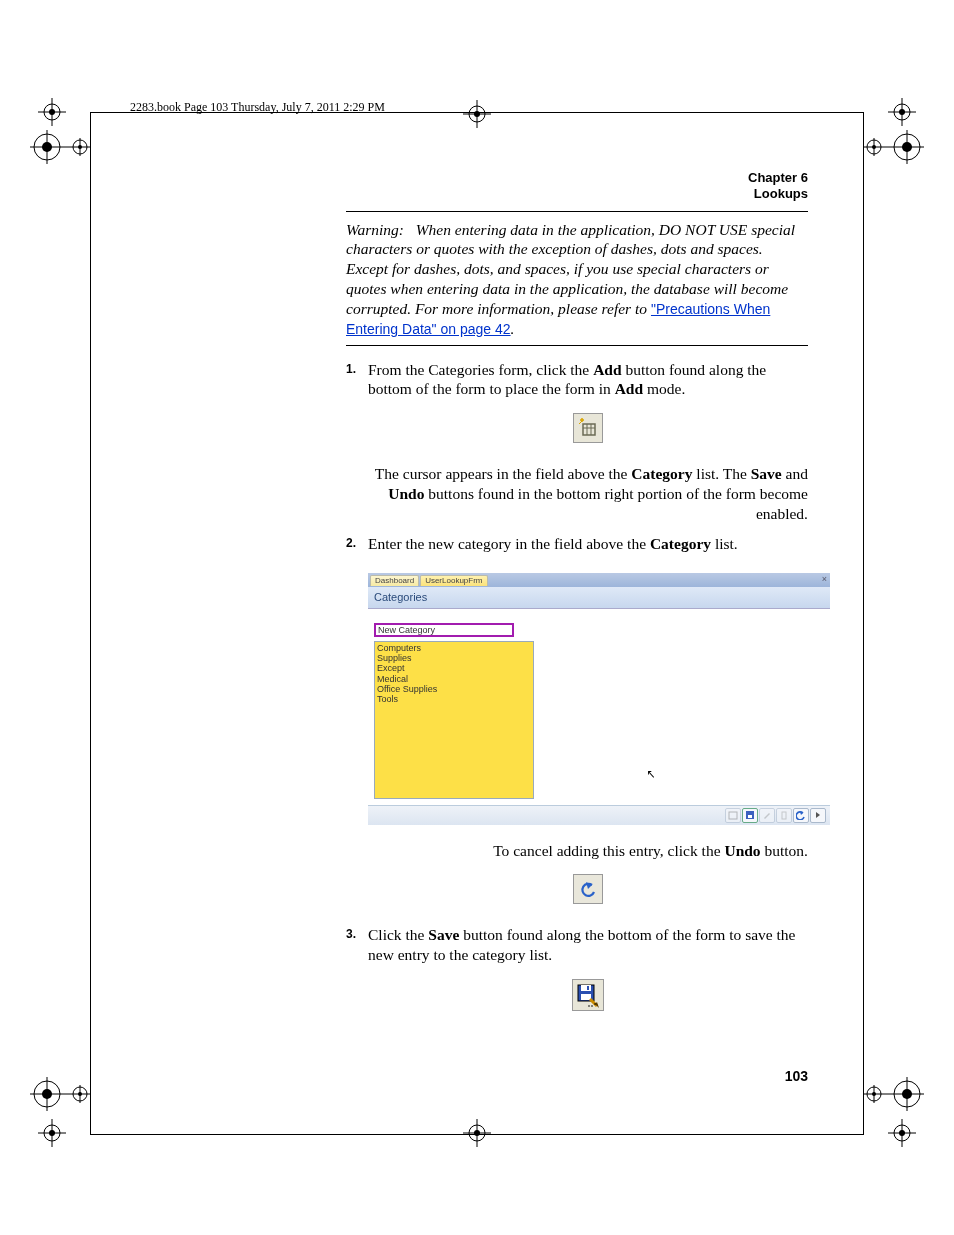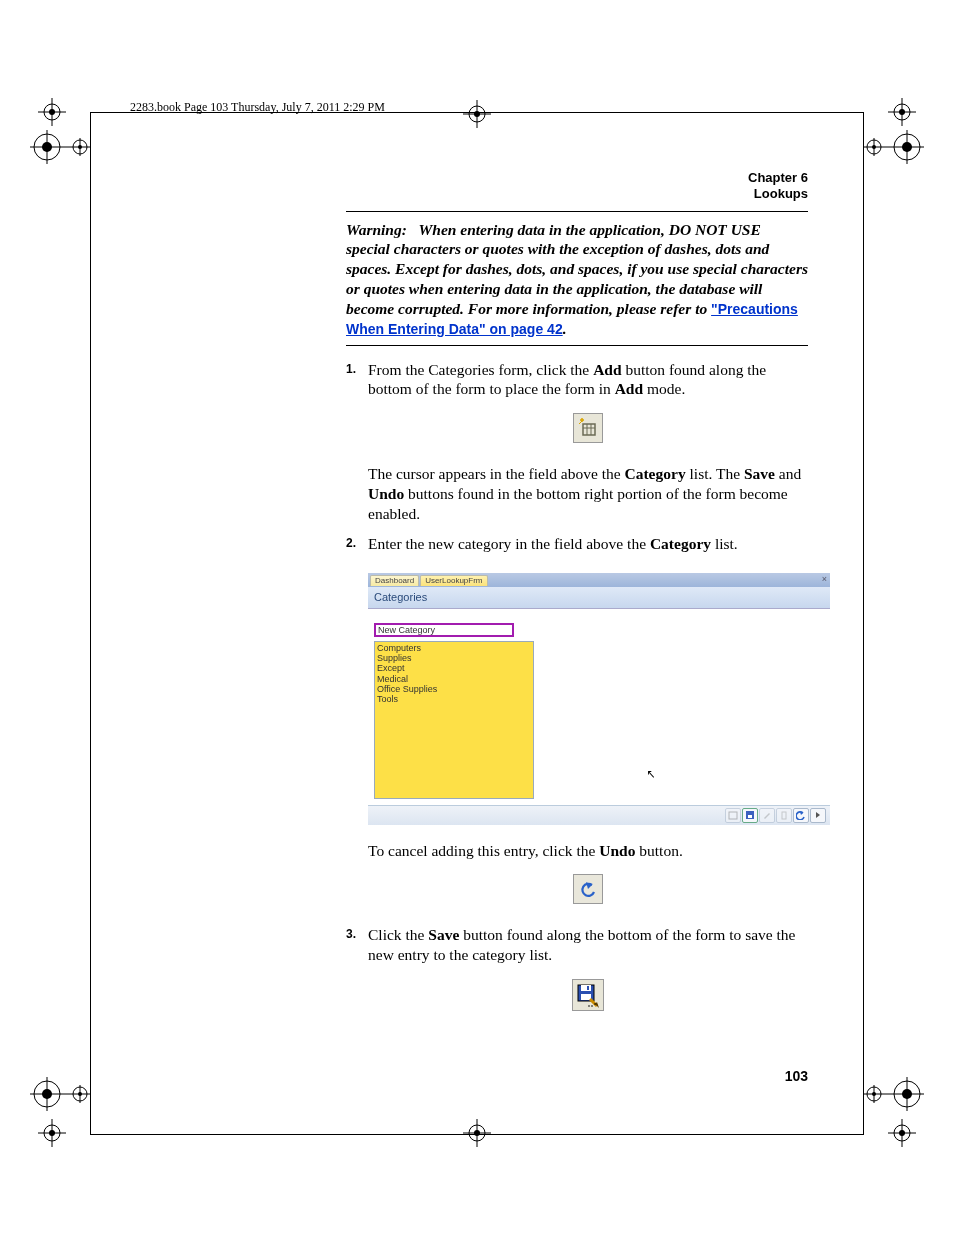--- a/index.html
+++ b/index.html
@@ -54,38 +54,37 @@
     font-family: Arial, Helvetica, sans-serif;
     font-weight: bold;
     font-size: 13px;
     line-height: 1.25;
     margin-bottom: 8px;
   }
   .hr { border-top: 1px solid #000; margin: 4px 0 8px 0; }
   .warning {
     font-style: italic;
     margin-bottom: 6px;
-    font-weight: bold;
   }
   .warning .link {
     font-style: normal;
     color: #0033cc;
     text-decoration: underline;
     font-family: Arial, Helvetica, sans-serif;
     font-size: 14px;
   }
   ol.steps { list-style: none; padding: 0; margin: 14px 0 0 0; }
   ol.steps > li { position: relative; padding-left: 22px; margin-bottom: 10px; }
   ol.steps > li > .num {
     position: absolute; left: 0; top: 2px;
     font-family: Arial, Helvetica, sans-serif;
     font-weight: bold; font-size: 12px;
   }
   .step-para { margin: 0 0 10px 0; }
-  .step-sub { margin: 16px 0 10px 0; }
+  .step-sub { margin: 16px 0 10px 0; text-align: right; }
   .icon-block { text-align: center; margin: 14px 0 16px 0; }
   .icon-btn {
     display: inline-block;
     width: 30px; height: 30px;
     background: #e8e6d8;
     border: 1px solid #999;
     position: relative;
   }
   .icon-btn.undo { background:#e9e7db; }
   .icon-btn.save { width:32px; height:32px; }

